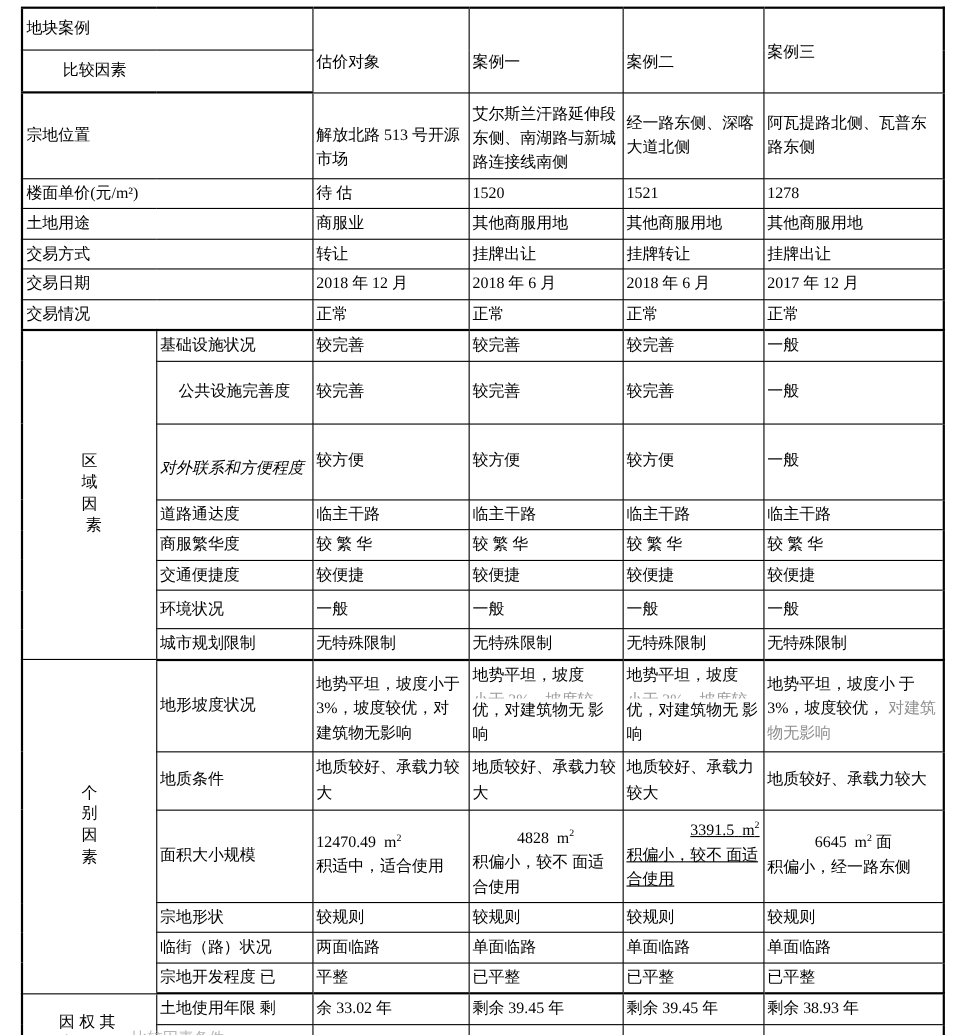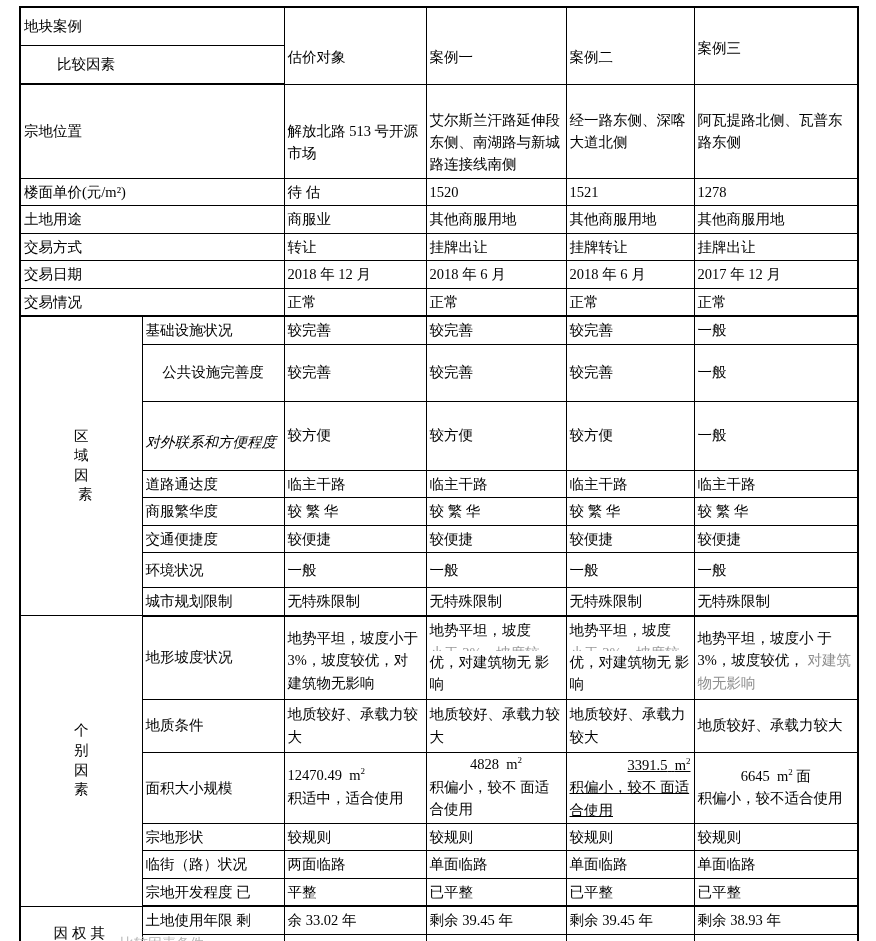--- a/index.html
+++ b/index.html
@@ -114,21 +114,21 @@
         <td rowspan="2" class="thick-top thick-right cell-top" style="padding-top:7px;">案例三</td>
       </tr>
 
       <tr>
         <td colspan="2" class="thick-bot" style="height:33px;padding-left:36px;">比较因素</td>
       </tr>
 
       <tr>
         <td colspan="2">宗地位置</td>
         <td class="cell-top" style="padding-top:24px;">解放北路 513 号开源市场</td>
-        <td class="cell-top" style="padding-top:24px;">艾尔斯兰汗路延伸段东侧、南湖路与新城路连接线南侧</td>
+        <td class="cell-top" style="padding-top:8px;">艾尔斯兰汗路延伸段东侧、南湖路与新城路连接线南侧</td>
         <td>经一路东侧、深喀大道北侧</td>
         <td class="thick-right">阿瓦提路北侧、瓦普东路东侧</td>
       </tr>
 
       <tr>
         <td colspan="2">楼面单价(元/m²)</td>
         <td>待 估</td>
         <td>1520</td>
         <td>1521</td>
         <td class="thick-right">1278</td>
@@ -283,21 +283,21 @@
         <td style="height:56px;">面积大小规模</td>
 
         <td class="cell-top" style="padding-top:0;">
           <span class="area-top left">
             <span>12470.49</span>
             <span>&nbsp;<span>m</span><sup class="u">2</sup></span>
           </span>
           <span class="ovf">积适中，适合使用</span>
         </td>
 
-        <td class="cell-top" style="padding-top:0;">
+        <td class="cell-top" style="padding-top:14px;">
           <span class="area-top">
             <span>4828</span>
             <span>&nbsp;<span>m</span><sup class="u">2</sup></span>
           </span>
           <span>积偏小，较不 面适合使用</span>
         </td>
 
         <td class="cell-top" style="padding-top:1px;text-decoration:underline;">
           <span class="area-top" style="text-align:right;">
             <span>3391.5</span>
@@ -305,21 +305,21 @@
           </span>
           <span>积偏小，较不 面适合使用</span>
         </td>
 
         <td class="cell-top thick-right" style="padding-top:1px;">
           <span class="area-top">
             <span>6645</span>
             <span>&nbsp;<span>m</span><sup class="u">2</sup></span>
             <span>面</span>
           </span>
-          <span>积偏小，较不适合使用</span>
+          <span>积偏小，经一路东侧</span>
         </td>
       </tr>
 
       <tr>
         <td>宗地形状</td>
         <td>较规则</td>
         <td>较规则</td>
         <td>较规则</td>
         <td class="thick-right">较规则</td>
       </tr>

